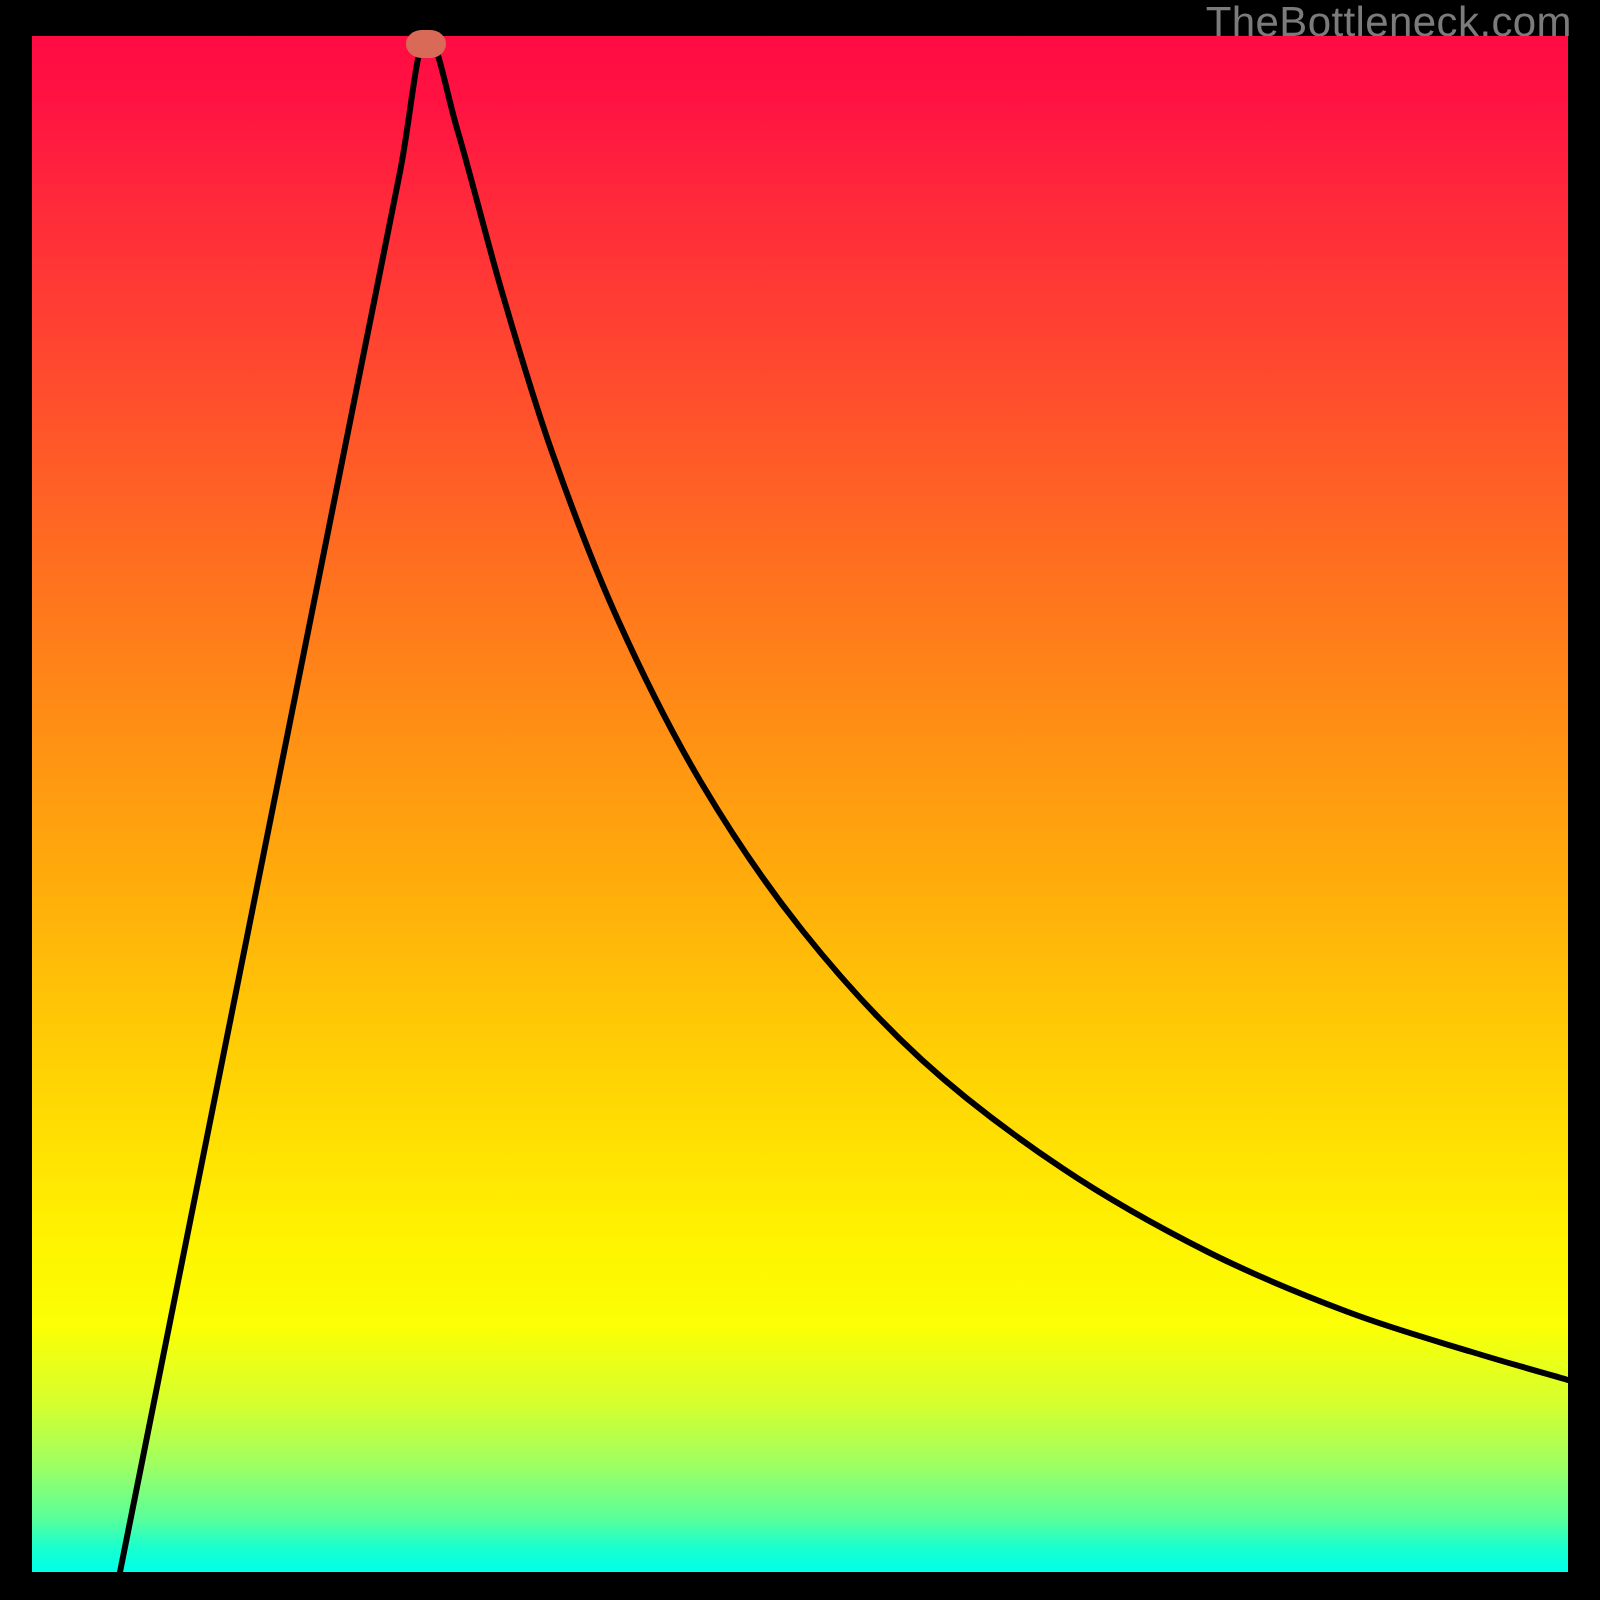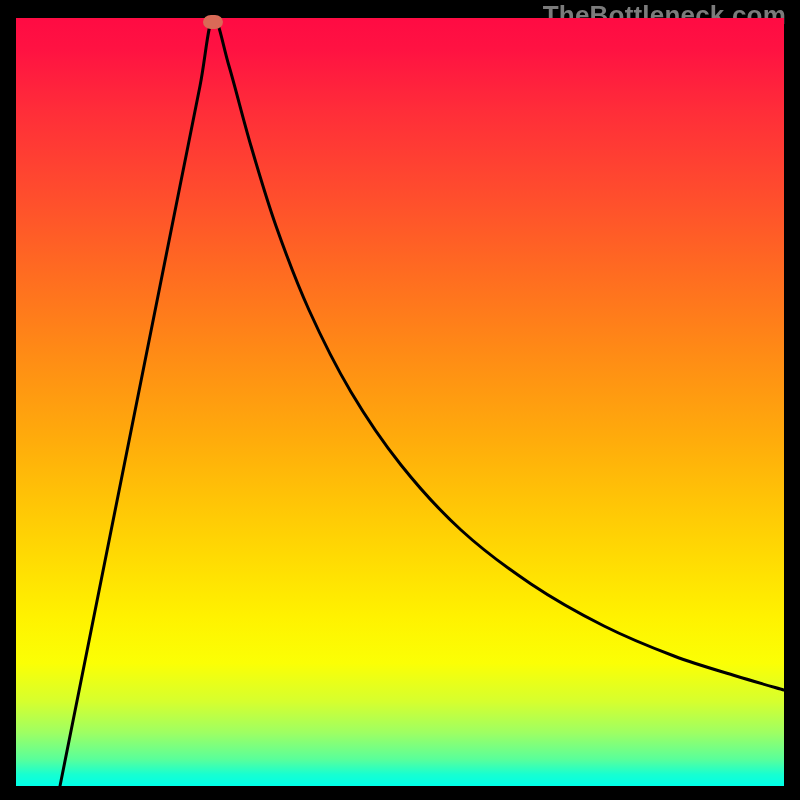--- a/index.html
+++ b/index.html
@@ -53,22 +53,22 @@
     height: 14px;
     background: #d96a57;
     border-radius: 8px / 7px;
     transform: translate(-50%, -50%);
   }
   .watermark {
     position: absolute;
     top: 0px;
     right: 14px;
     color: #7b7b7b;
-    font-size: 26px;
-    font-weight: 700;
+    font-size: 21px;
+    font-weight: 400;
     letter-spacing: 0.2px;
   }
 </style>
 </head>
 <body>
 
 <div class="watermark">TheBottleneck.com</div>
 
 <div class="frame">
   <div class="gradient"></div>

